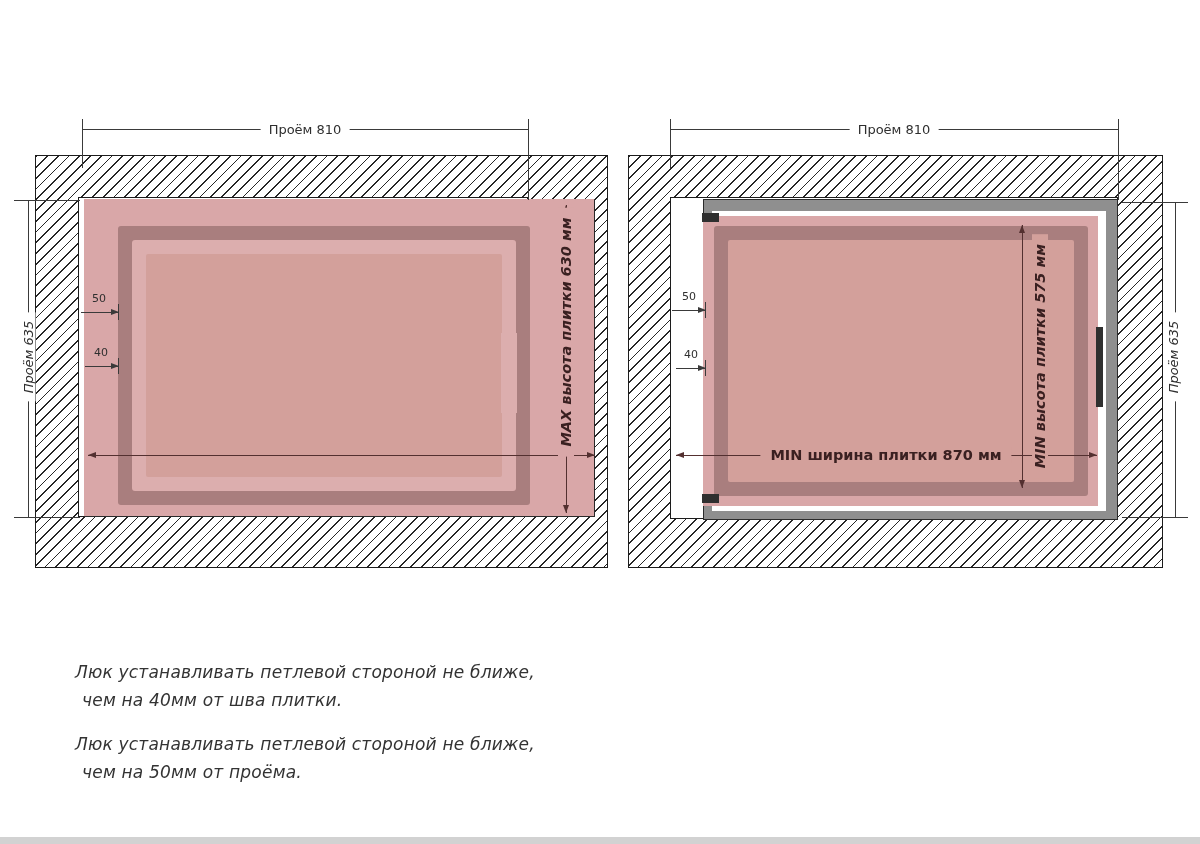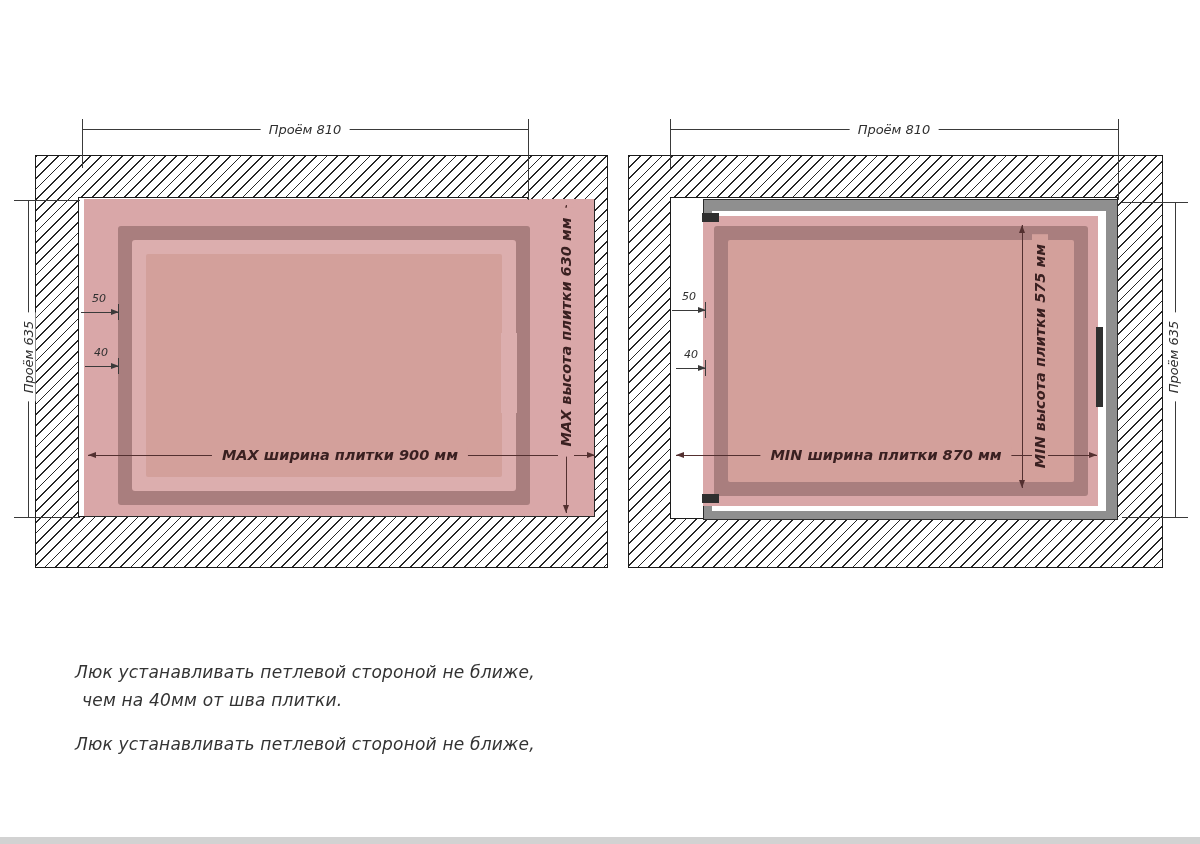--- a/index.html
+++ b/index.html
@@ -25,21 +25,21 @@
   .vline { position:absolute; width:1px; background:#3a3a3a; }
   .hline.m { background:#533030; }
   .vline.m { background:#533030; }
   .arr { position:absolute; width:0; height:0; }
   .arr-r { border-top:3.5px solid transparent; border-bottom:3.5px solid transparent; border-left:8px solid #3a3a3a; }
   .arr-l { border-top:3.5px solid transparent; border-bottom:3.5px solid transparent; border-right:8px solid #533030; }
   .arr-rm { border-top:3.5px solid transparent; border-bottom:3.5px solid transparent; border-left:8px solid #533030; }
   .arr-u { border-left:3.5px solid transparent; border-right:3.5px solid transparent; border-bottom:8px solid #533030; }
   .arr-d { border-left:3.5px solid transparent; border-right:3.5px solid transparent; border-top:8px solid #533030; }
   .clabel { position:absolute; transform:translate(-50%,-50%); white-space:nowrap;
-    font-style:italic; color:#2f2f2f; }
+    color:#2f2f2f; }
   .vlabel { position:absolute; transform:translate(-50%,-50%) rotate(-90deg); white-space:nowrap;
     font-style:italic; color:#2f2f2f; }
   .dim-open { font-size:13px; background:#ffffff; padding:0 8px; }
   .dim-num { font-size:11px; }
   .dim-tile { font-size:14.5px; font-weight:bold; color:#3a2021; padding:0 10px; }
   .bg-center { background:#d3a09b; }
   .bg-tile { background:#d9a7a8; }
   .note { position:absolute; font-style:italic; font-size:17px; color:#333333; letter-spacing:0.2px; white-space:nowrap; }
   .footerbar { position:absolute; left:0; top:837px; width:1200px; height:7px; background:#d2d2d2; }
 </style>
@@ -72,21 +72,20 @@
   <div class="clabel dim-num" style="left:99px; top:298px;">50</div>
 
   <div class="hline" style="left:85px; top:366px; width:34px;"></div>
   <div class="arr arr-r" style="left:111px; top:363px;"></div>
   <div class="vline" style="left:118px; top:358px; height:16px;"></div>
   <div class="clabel dim-num" style="left:101px; top:352px;">40</div>
 
   <div class="hline m" style="left:88px; top:455px; width:507px;"></div>
   <div class="arr arr-l" style="left:88px; top:452px;"></div>
   <div class="arr arr-rm" style="left:587px; top:452px;"></div>
-  <div class="clabel dim-tile bg-center" style="left:340px; top:455px;">MAX ширина плитки 900 мм</div>
 
   <div class="vline m" style="left:566px; top:205px; height:308px;"></div>
   <div class="arr arr-u" style="left:563px; top:205px;"></div>
   <div class="arr arr-d" style="left:563px; top:505px;"></div>
   <div class="vlabel dim-tile bg-tile" style="left:566px; top:332px; padding:0 10px;">MAX высота плитки 630 мм</div>
 
   <div class="abs hatch" style="left:628px; top:155px; width:535px; height:413px;"></div>
   <div class="abs opening" style="left:670px; top:197px; width:448px; height:322px;"></div>
   <div class="abs grayframe" style="left:703px; top:199px; width:415px; height:321px;"></div>
   <div class="abs whiteinner" style="left:712px; top:211px; width:394px; height:300px;"></div>
@@ -123,16 +122,17 @@
   <div class="clabel dim-tile bg-center" style="left:886px; top:455px;">MIN ширина плитки 870 мм</div>
 
   <div class="vline m" style="left:1022px; top:225px; height:263px;"></div>
   <div class="arr arr-u" style="left:1019px; top:225px;"></div>
   <div class="arr arr-d" style="left:1019px; top:480px;"></div>
   <div class="vlabel dim-tile bg-center" style="left:1040px; top:356px; padding:0 10px;">MIN высота плитки 575 мм</div>
 
   <div class="note" style="left:75px; top:662px;">Люк устанавливать петлевой стороной не ближе,</div>
   <div class="note" style="left:82px; top:690px;">чем на 40мм от шва плитки.</div>
   <div class="note" style="left:75px; top:734px;">Люк устанавливать петлевой стороной не ближе,</div>
+  <div class="note" style="left:82px; top:762px;">чем на 50мм от проёма.</div>
 
   <div class="footerbar"></div>
 
 </div>
 
 </body></html>

